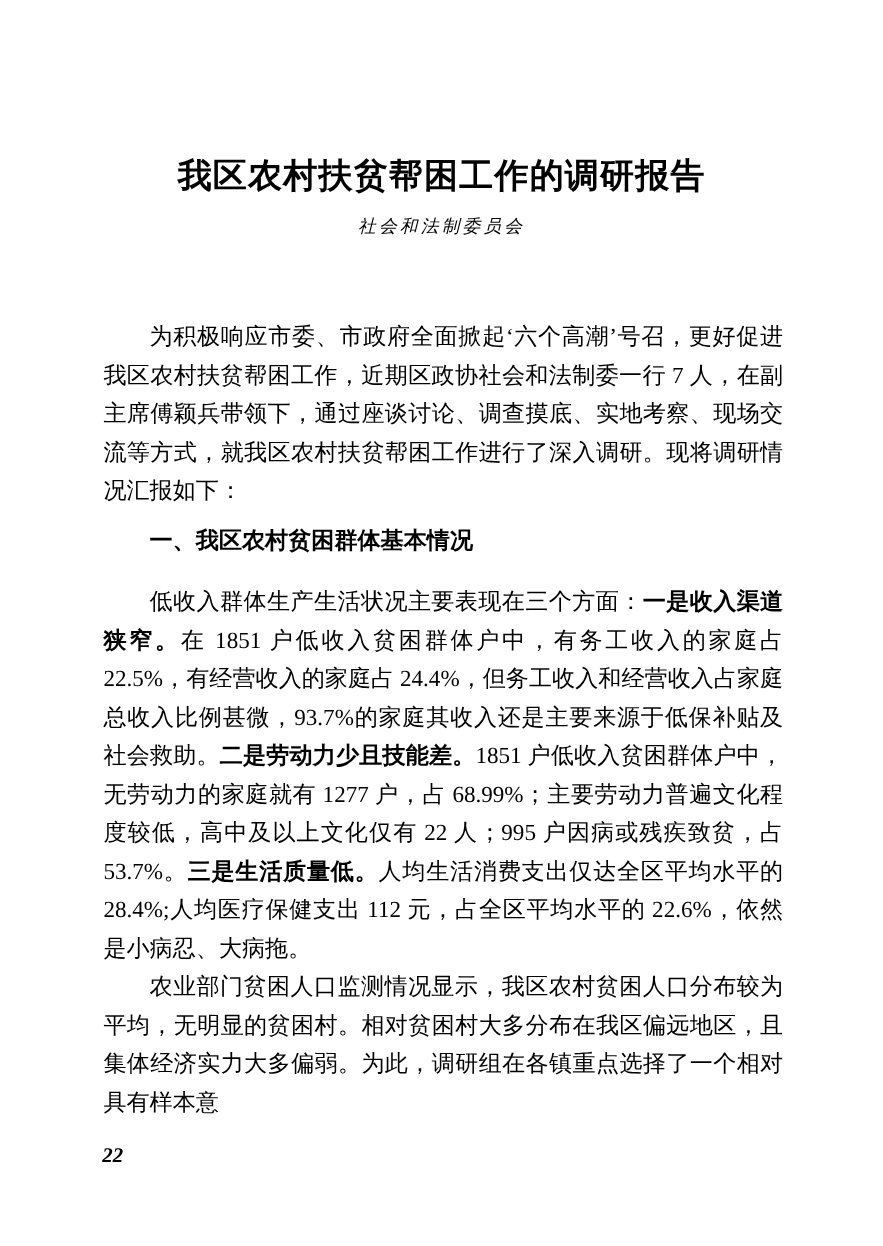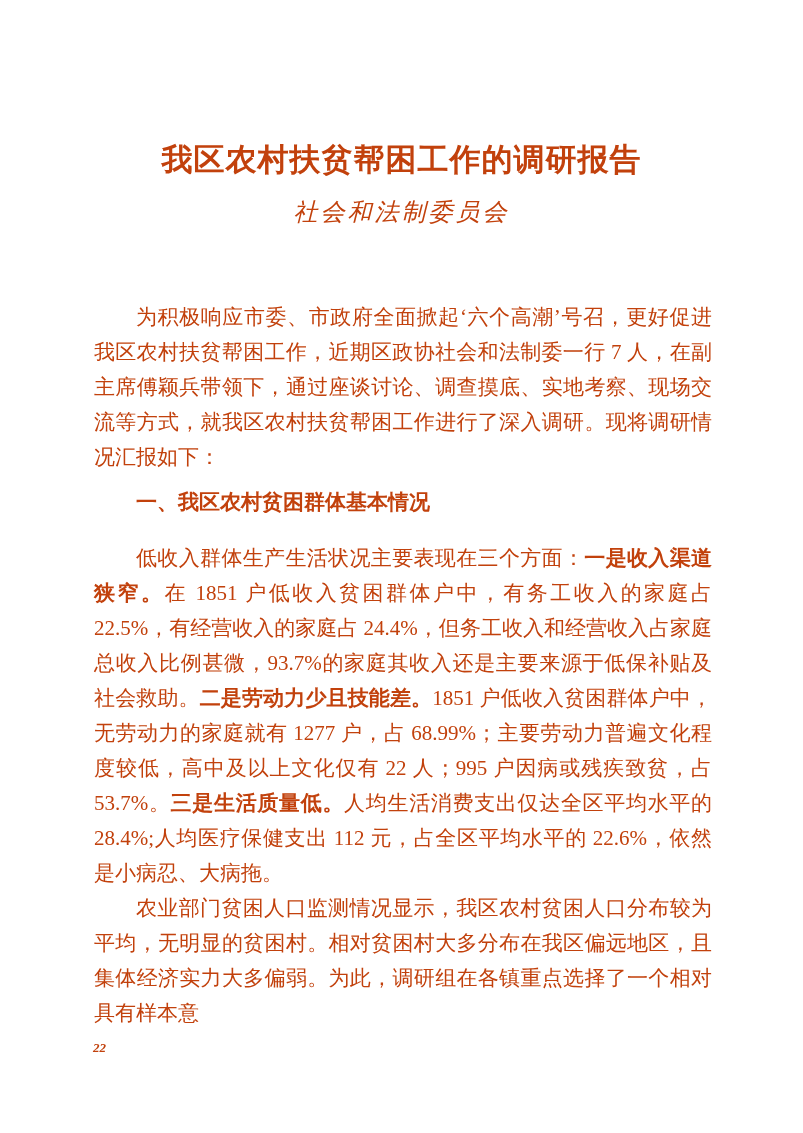--- a/index.html
+++ b/index.html
@@ -7,34 +7,34 @@
     padding: 0;
     background: #ffffff;
   }
   .page {
     position: relative;
     width: 803px;
     height: 1133px;
     background: #ffffff;
     overflow: hidden;
     font-family: "Liberation Serif", "DejaVu Serif", serif;
-    color: #c2410c;
+    color: #000000;
   }
   .doc-title {
     margin: 140px 60px 0 60px;
     text-align: center;
     font-size: 31px;
     font-weight: bold;
     letter-spacing: 1px;
     line-height: 1.3;
   }
   .doc-subtitle {
     margin: 16px 60px 0 60px;
     text-align: center;
-    font-size: 24px;
+    font-size: 16px;
     font-style: italic;
     letter-spacing: 3px;
   }
   .body-text {
     width: 618px;
     margin: 0 auto 0 94px;
   }
   .body-text p {
     margin: 0;
     font-size: 21px;
@@ -51,21 +51,21 @@
     margin-top: 10px;
     margin-bottom: 21px;
   }
   .b {
     font-weight: bold;
   }
   .page-number {
     position: absolute;
     left: 93px;
     top: 1040px;
-    font-size: 13px;
+    font-size: 19px;
     font-weight: bold;
     font-style: italic;
   }
 </style>
 </head>
 <body>
 
 <div class="page">
 
   <h1 class="doc-title">我区农村扶贫帮困工作的调研报告</h1>

